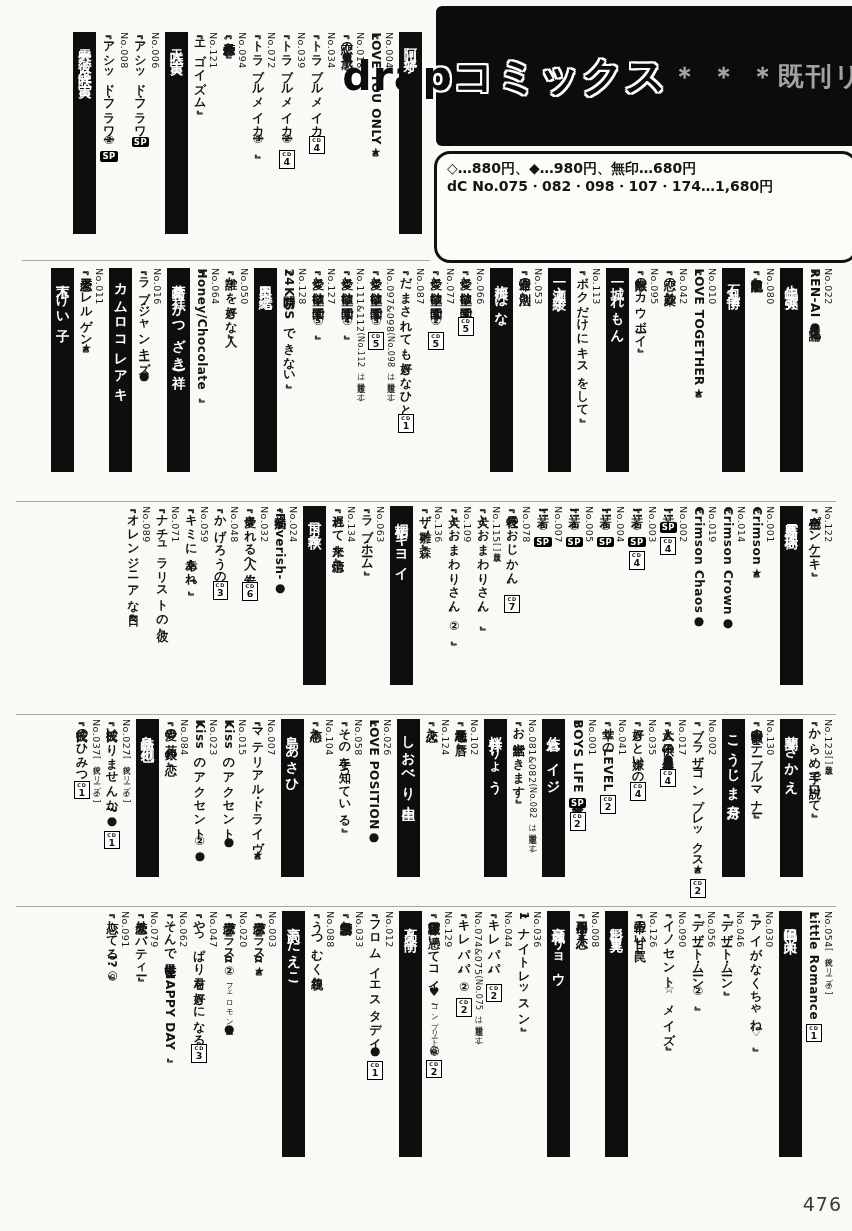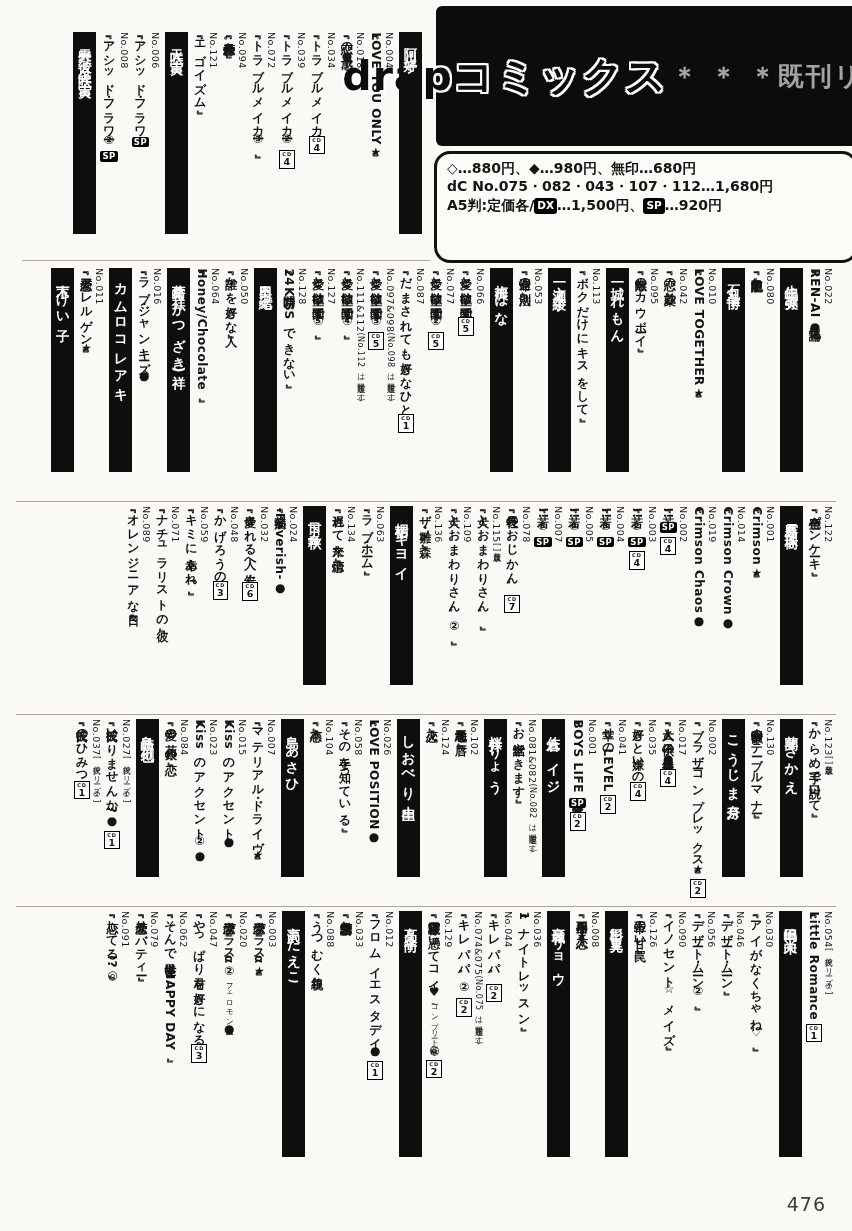--- a/index.html
+++ b/index.html
@@ -42,36 +42,35 @@
   .ttl{font-size:12px;line-height:15px;font-weight:bold;letter-spacing:.5px;}
   .tnote{font-size:7.5px;font-weight:normal;letter-spacing:0;}
   .mark{text-orientation:upright;letter-spacing:0;}
   .spb{display:inline-block;writing-mode:horizontal-tb;background:#000;color:#fff;font-size:8.5px;
        font-weight:bold;padding:1px 2px;border-radius:2px;margin:3px 0 1px 0;line-height:1;}
   .cdb{display:inline-block;writing-mode:horizontal-tb;border:1.5px solid #000;background:#fff;
        margin:3px 0 1px 0;padding:1px 2px;text-align:center;line-height:1;}
   .cdb-top{display:block;font-size:5px;letter-spacing:1px;}
   .cdb-num{display:block;font-size:9.5px;font-weight:bold;}
 
-  .page-number{position:absolute;right:26px;bottom:16px;font-size:19px;color:#3a3a3a;letter-spacing:1px;}
+  .page-number{position:absolute;right:10px;bottom:16px;font-size:19px;color:#3a3a3a;letter-spacing:1px;}
 </style>
 </head>
 <body>
 
 <div class="page">
 
   <div class="logo">
     <div class="logo-title">drapコミックス</div>
     <div class="logo-subtitle">＊ ＊ ＊既刊リスト＊ ＊ ＊</div>
   </div>
 
   <div class="notice">
     <div>◇…880円、◆…980円、無印…680円</div>
-    <div>dC No.075・082・043・107・112…1,680円</div>
-    <div><span>A5判:定価各/</span><span class="nb">DX</span><span>…1,500円、</span><span class="nb">SP</span><span>…920円</span></div>
+    <div>dC No.075・082・098・107・174…1,680円</div>
   </div>
 
   <div class="row row1">
       <div class="author">阿川 好子</div>
       <div class="book">
         <div class="no">No.004</div>
         <div class="ttl"><span>『LOVE YOU ONLY』</span><span class="mark">★</span></div>
       </div>
       <div class="book">
         <div class="no">No.018</div>

